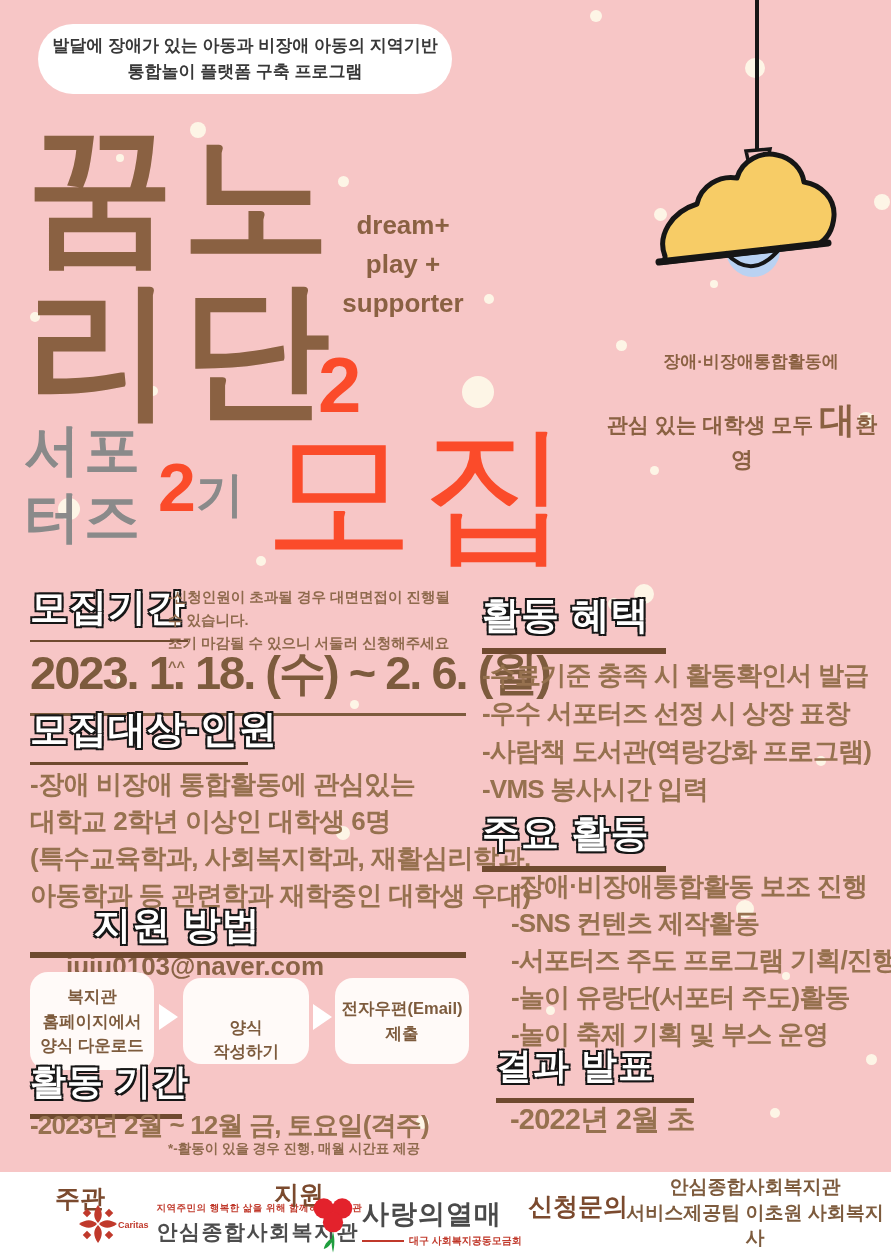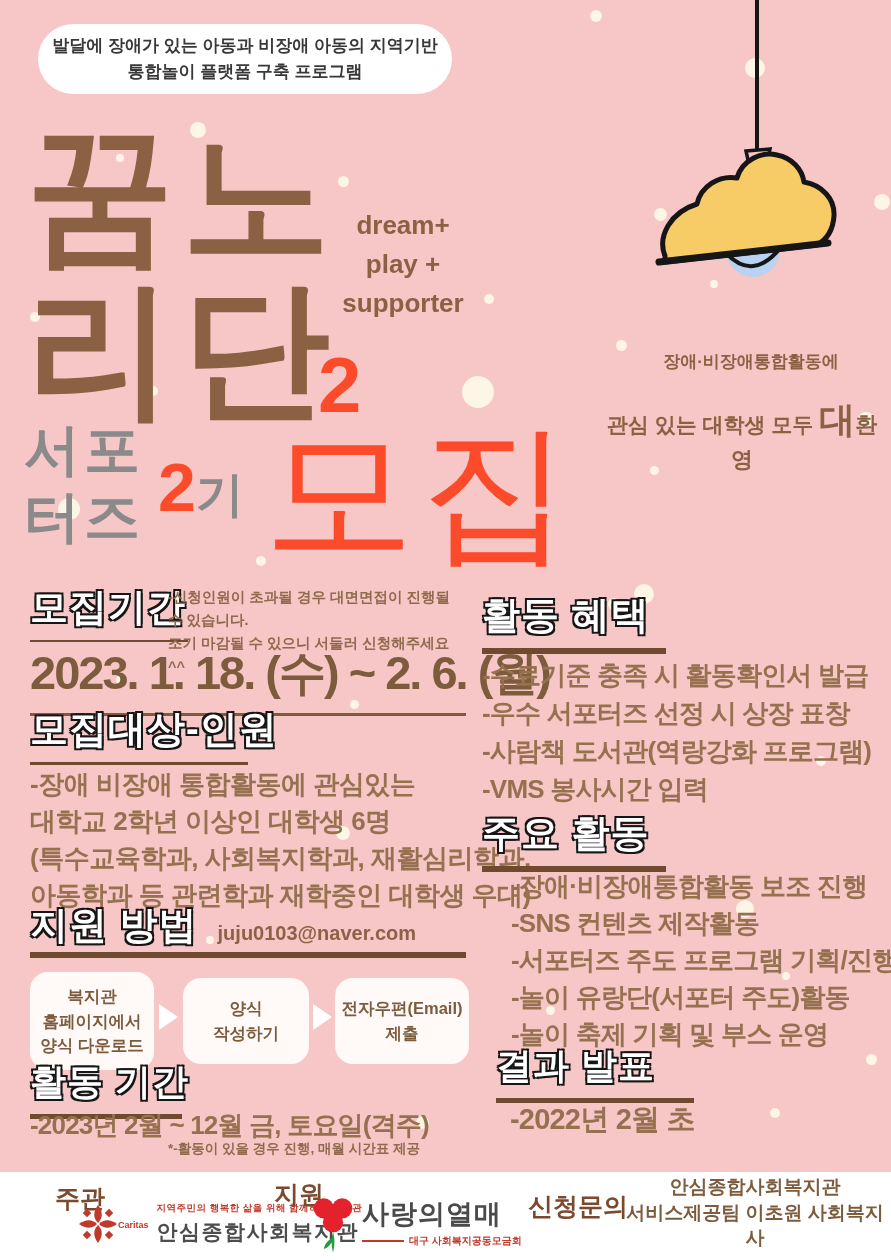--- a/index.html
+++ b/index.html
@@ -45,22 +45,22 @@
   .uline{background:#6f4a2f;margin-top:7px;}
 
   .sec{position:absolute;}
   .period-note{position:absolute;left:168px;top:586px;width:300px;font-size:14.5px;color:#8f6a4d;
                line-height:1.6;font-weight:600;}
   .date{position:absolute;left:30px;top:642px;width:436px;font-size:47px;font-weight:700;color:#7d5b3d;
         letter-spacing:-2px;border-bottom:3px solid #7d5b3d;padding-bottom:8px;white-space:nowrap;}
   .bodytext{position:absolute;left:30px;top:766px;font-size:26px;line-height:37px;color:#96714f;
             font-weight:600;letter-spacing:-0.5px;white-space:nowrap;}
 
-  .apply-row{position:absolute;left:30px;top:900px;display:flex;align-items:flex-end;}
-  .email{margin-left:20px;font-size:20px;color:#8a6346;font-weight:600;padding-bottom:6px;}
+  .apply-row{position:absolute;left:30px;top:900px;display:flex;align-items:center;flex-direction:column;}
+  .email{margin-left:36px;font-size:26px;color:#8a6346;font-weight:600;padding-bottom:6px;}
   .apply-rule{position:absolute;left:30px;top:952px;width:436px;height:6px;background:#6f4a2f;}
   .step-box{position:absolute;background:#fffaf8;border-radius:18px;display:flex;align-items:center;
             justify-content:center;text-align:center;color:#7d5b3d;font-weight:700;font-size:16.5px;line-height:1.5;}
   .arrow{position:absolute;width:0;height:0;border-top:13px solid transparent;
          border-bottom:13px solid transparent;border-left:19px solid #ffffff;}
 
   .listtext{position:absolute;font-size:26px;color:#96714f;font-weight:600;letter-spacing:-0.8px;white-space:nowrap;}
 
   .smallnote{position:absolute;font-size:13.5px;color:#8f6a4d;font-weight:600;}
 
@@ -194,21 +194,21 @@
   </div>
   <div class="apply-rule"></div>
   <div class="step-box" style="left:30px;top:972px;width:124px;height:98px;">
     <div>
       <div>복지관</div>
       <div>홈페이지에서</div>
       <div>양식 다운로드</div>
     </div>
   </div>
   <div class="arrow" style="left:159px;top:1004px;"></div>
-  <div class="step-box" style="left:183px;top:978px;width:126px;height:86px;">
+  <div class="step-box" style="left:183px;top:978px;width:126px;height:86px;align-items:flex-end;">
     <div>
       <div>양식</div>
       <div>작성하기</div>
     </div>
   </div>
   <div class="arrow" style="left:313px;top:1004px;"></div>
   <div class="step-box" style="left:335px;top:978px;width:134px;height:86px;">
     <div>
       <div>전자우편(Email)</div>
       <div>제출</div>

